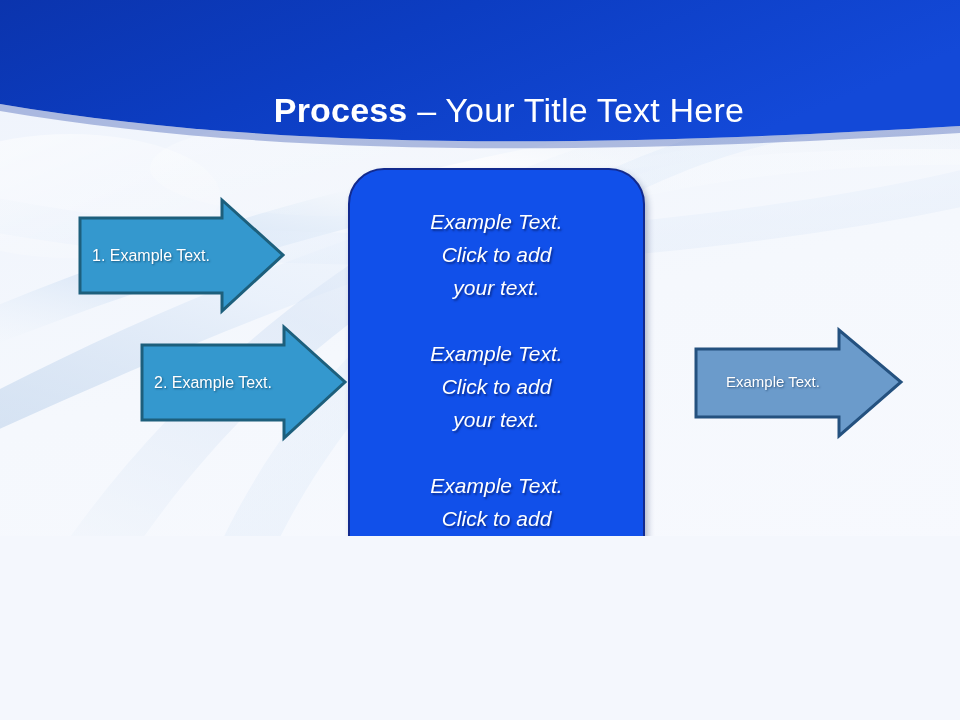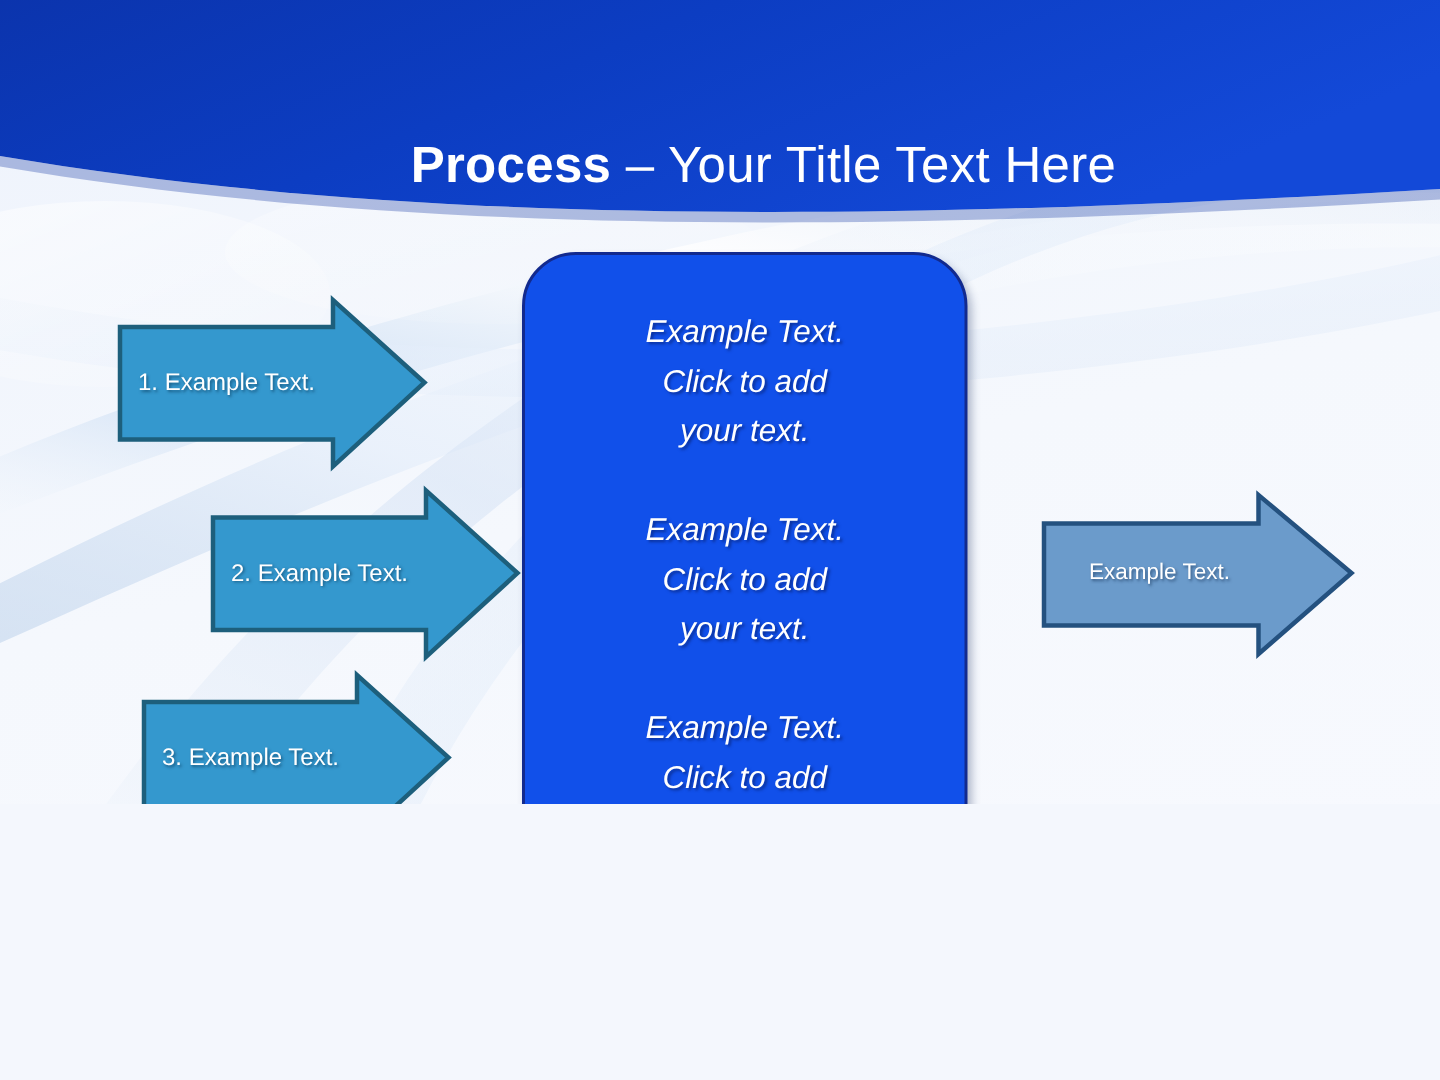--- a/index.html
+++ b/index.html
@@ -206,26 +206,20 @@
     <span class="arrow-label">1. Example Text.</span>
   </div>
 
   <div class="arrow" id="arrow-2">
     <svg width="215" height="130" viewBox="0 0 215 130">
       <path d="M2,20 L144,20 L144,2 L205,57 L144,113 L144,95 L2,95 Z" fill="#3498ce" stroke="#1d5f7c" stroke-width="3" stroke-linejoin="miter"></path>
     </svg>
     <span class="arrow-label">2. Example Text.</span>
   </div>
 
-  <div class="arrow" id="arrow-3">
-    <svg width="215" height="130" viewBox="0 0 215 130">
-      <path d="M2,20 L144,20 L144,2 L205,57 L144,113 L144,95 L2,95 Z" fill="#3498ce" stroke="#1d5f7c" stroke-width="3" stroke-linejoin="miter"></path>
-    </svg>
-    <span class="arrow-label">3. Example Text.</span>
-  </div>
 
   <div id="center-box">
     <div class="center-para">Example Text.
 Click  to add
 your text.</div>
     <div class="center-para">Example Text.
 Click  to add
 your text.</div>
     <div class="center-para">Example Text.
 Click  to add

